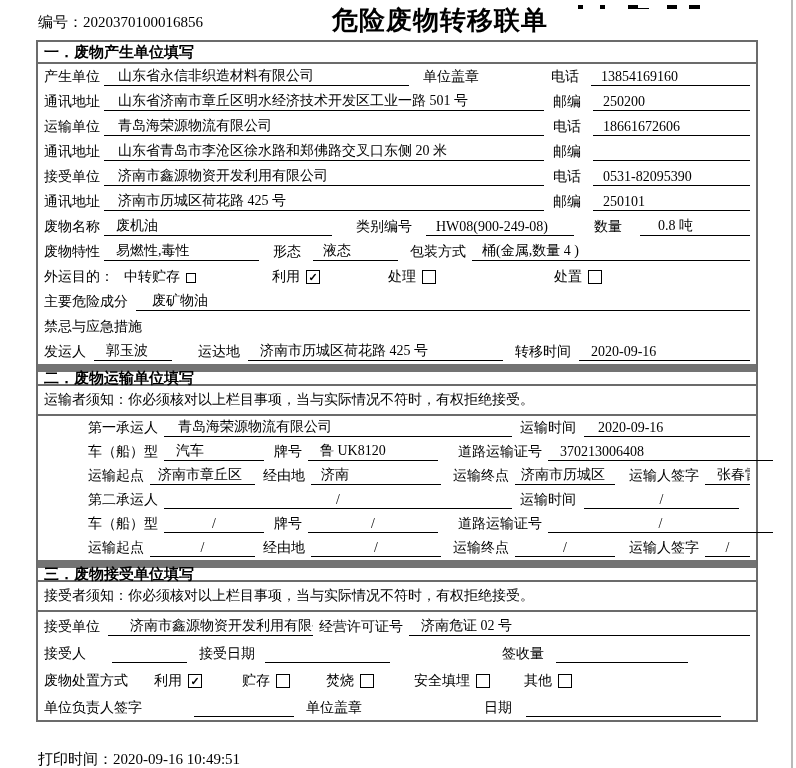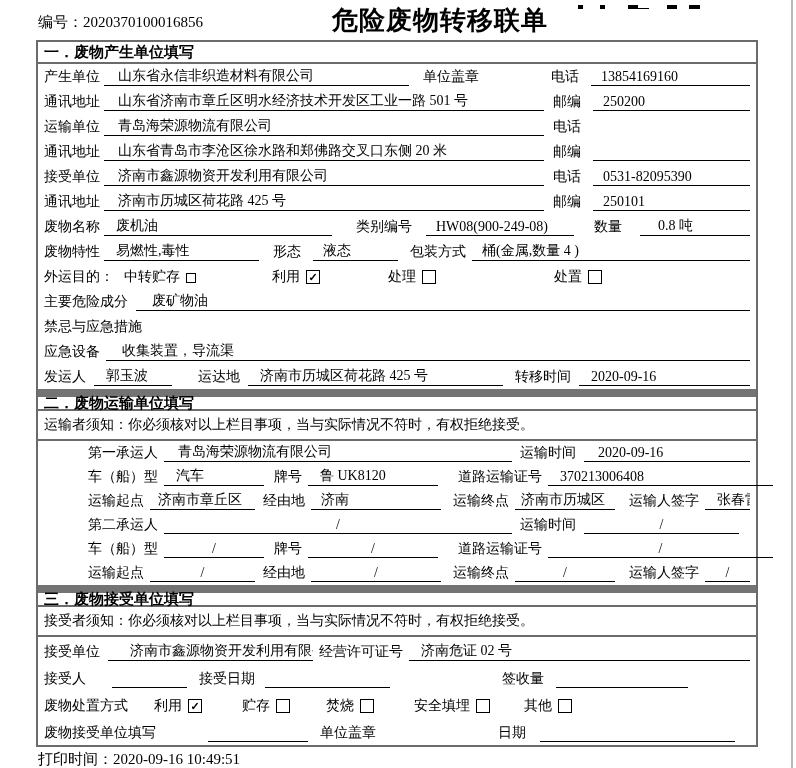--- a/index.html
+++ b/index.html
@@ -67,20 +67,21 @@
     <span class="lbl">通讯地址</span>
     <span class="u" style="margin-left:4px;width:440px;padding-left:14px;">山东省济南市章丘区明水经济技术开发区工业一路 501 号</span>
     <span class="lbl" style="margin-left:9px;">邮编</span>
     <span class="u fill" style="margin-left:12px;padding-left:10px;">250200</span>
   </div>
 
   <div class="row">
     <span class="lbl">运输单位</span>
     <span class="u" style="margin-left:4px;width:440px;padding-left:14px;">青岛海荣源物流有限公司</span>
     <span class="lbl" style="margin-left:9px;">电话</span>
+    <span class="u fill" style="margin-left:12px;padding-left:10px;">18661672606</span>
   </div>
 
   <div class="row">
     <span class="lbl">通讯地址</span>
     <span class="u" style="margin-left:4px;width:440px;padding-left:14px;">山东省青岛市李沧区徐水路和郑佛路交叉口东侧 20 米</span>
     <span class="lbl" style="margin-left:9px;">邮编</span>
     <span class="u fill" style="margin-left:12px;padding-left:10px;"></span>
   </div>
 
   <div class="row">
@@ -129,24 +130,20 @@
 
   <div class="row">
     <span class="lbl">主要危险成分</span>
     <span class="u fill" style="margin-left:8px;padding-left:16px;">废矿物油</span>
   </div>
 
   <div class="row">
     <span class="lbl">禁忌与应急措施</span>
   </div>
 
-  <div class="row">
-    <span class="lbl">应急设备</span>
-    <span class="u fill" style="margin-left:6px;padding-left:16px;">收集装置，导流渠</span>
-  </div>
 
   <div class="row">
     <span class="lbl">发运人</span>
     <span class="u" style="margin-left:8px;width:78px;padding-left:12px;">郭玉波</span>
     <span class="lbl" style="margin-left:26px;">运达地</span>
     <span class="u" style="margin-left:8px;width:255px;padding-left:12px;">济南市历城区荷花路 425 号</span>
     <span class="lbl" style="margin-left:12px;">转移时间</span>
     <span class="u fill" style="margin-left:8px;padding-left:12px;">2020-09-16</span>
   </div>
 
@@ -238,21 +235,21 @@
     <span class="cb"></span>
     <span class="lbl" style="margin-left:36px;">焚烧</span>
     <span class="cb"></span>
     <span class="lbl" style="margin-left:40px;">安全填埋</span>
     <span class="cb"></span>
     <span class="lbl" style="margin-left:34px;">其他</span>
     <span class="cb"></span>
   </div>
 
   <div class="row h27">
-    <span class="lbl">废物接受单位填写</span>
+    <span class="lbl">单位负责人签字</span>
     <span class="u" style="margin-left:52px;width:100px;"></span>
     <span class="lbl" style="margin-left:12px;">单位盖章</span>
     <span class="lbl" style="margin-left:122px;">日期</span>
     <span class="u" style="margin-left:14px;width:195px;"></span>
     <span class="spf"></span>
   </div>
 
 </div>
 
 <div class="footer"><span>打印时间：</span><span>2020-09-16 10:49:51</span></div>

